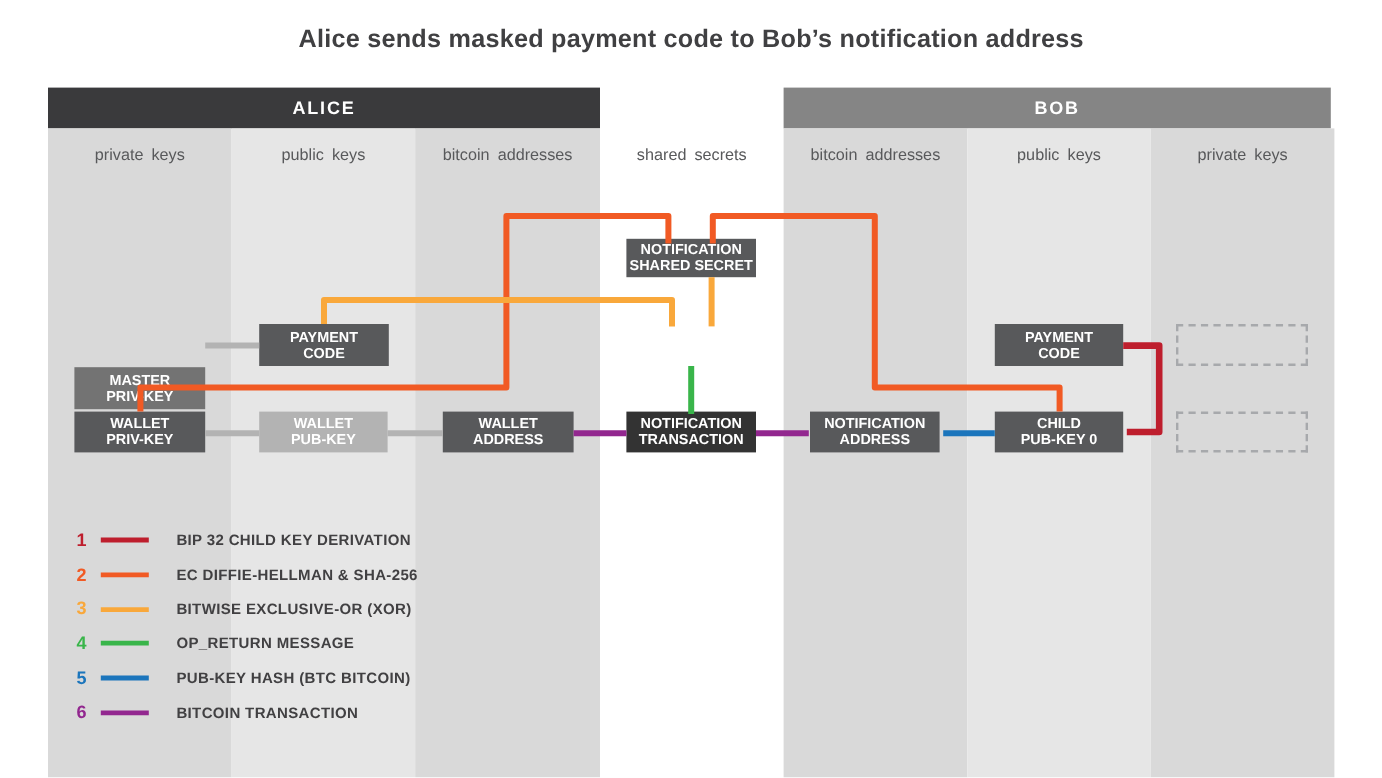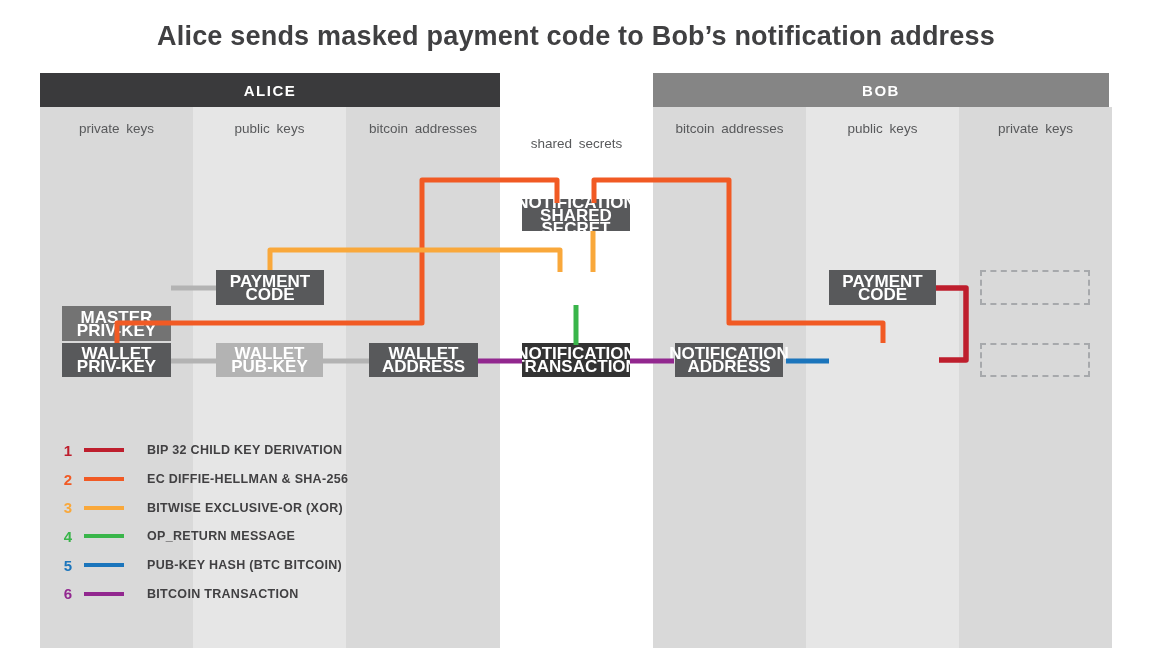--- a/index.html
+++ b/index.html
@@ -1,31 +1,31 @@
 <!DOCTYPE html>
 <html><head>
 <meta charset="utf-8">
 <style>
   html,body{margin:0;padding:0;background:#fff;}
   .stage{position:relative;width:1152px;height:648px;background:#ffffff;
          font-family:"Liberation Sans",sans-serif;overflow:hidden;}
   .title{position:absolute;top:21px;left:0;width:100%;text-align:center;
-         font-size:27px;font-weight:bold;color:#404042;letter-spacing:.2px;}
+         font-size:21px;font-weight:bold;color:#404042;letter-spacing:.2px;}
   .hdr{position:absolute;top:73px;height:34px;display:flex;align-items:center;
        justify-content:center;color:#fff;font-weight:bold;font-size:15px;letter-spacing:1.5px;}
   .hdr-alice{left:40px;width:460px;}
   .hdr-bob{left:653px;width:456px;}
   .col{position:absolute;top:107px;height:597px;}
   .col-label{padding-top:14px;text-align:center;font-size:13.5px;color:#58595b;word-spacing:3px;}
   .c-a1{left:40px;width:153px;}  .c-a2{left:193px;width:153px;} .c-a3{left:346px;width:154px;}
   .c-b1{left:653px;width:153px;} .c-b2{left:806px;width:153px;} .c-b3{left:959px;width:153px;}
-  .shared-label{position:absolute;left:500px;width:153px;top:136px;text-align:center;
+  .shared-label{position:absolute;left:500px;width:153px;top:121px;text-align:center;
         font-size:13.5px;color:#58595b;word-spacing:3px;}
   .box{position:absolute;display:flex;align-items:center;justify-content:center;
-       text-align:center;color:#fff;font-weight:bold;font-size:17px;line-height:13px;
+       text-align:center;color:#fff;font-weight:bold;font-size:12px;line-height:13px;
        white-space:pre-line;z-index:2;}
   .box-dashed{border:2px dashed #a7a9ac;background:transparent;box-sizing:border-box;}
   #bx-master{left:62px;top:270px;width:109px;height:35px;}
   #bx-apc{left:216px;top:270px;width:108px;height:35px;}
   #bx-wpriv{left:62px;top:343px;width:109px;height:34px;}
   #bx-wpub{left:216px;top:343px;width:107px;height:34px;}
   #bx-waddr{left:369px;top:343px;width:109px;height:34px;}
   #bx-nss{left:522px;top:199px;width:108px;height:32px;}
   #bx-mpc{left:522px;top:270px;width:108px;height:35px;}
   #bx-ntx{left:522px;top:343px;width:108px;height:34px;}
@@ -82,20 +82,22 @@
   <div class="box" id="bx-wpub" style="background-color: rgb(179, 179, 179);">WALLET
 PUB-KEY</div>
   <div class="box" id="bx-waddr" style="background-color: rgb(88, 89, 91);">WALLET
 ADDRESS</div>
   <div class="box" id="bx-nss" style="background-color: rgb(88, 89, 91);">NOTIFICATION
 SHARED SECRET</div>
   <div class="box" id="bx-ntx" style="background-color: rgb(51, 51, 51);">NOTIFICATION
 TRANSACTION</div>
   <div class="box" id="bx-naddr" style="background-color: rgb(88, 89, 91);">NOTIFICATION
 ADDRESS</div>
+  <div class="box" id="bx-cpk" style="background-color: rgb(88, 89, 91);">CHILD
+PUB-KEY 0</div>
   <div class="box" id="bx-bpc" style="background-color: rgb(88, 89, 91);">PAYMENT
 CODE</div>
   <div class="box box-dashed" id="bx-d1"></div>
   <div class="box box-dashed" id="bx-d2"></div>
 
   <svg class="overlay" width="1152" height="648">
     <defs>
       <marker id="mk-red" viewBox="0 0 13 13" refX="11" refY="6.5" markerWidth="13" markerHeight="13" orient="auto" markerUnits="userSpaceOnUse">
         <path d="M0.5,1 L12,6.5 L0.5,12 Z" fill="#be1e2d"></path>
         </marker>

